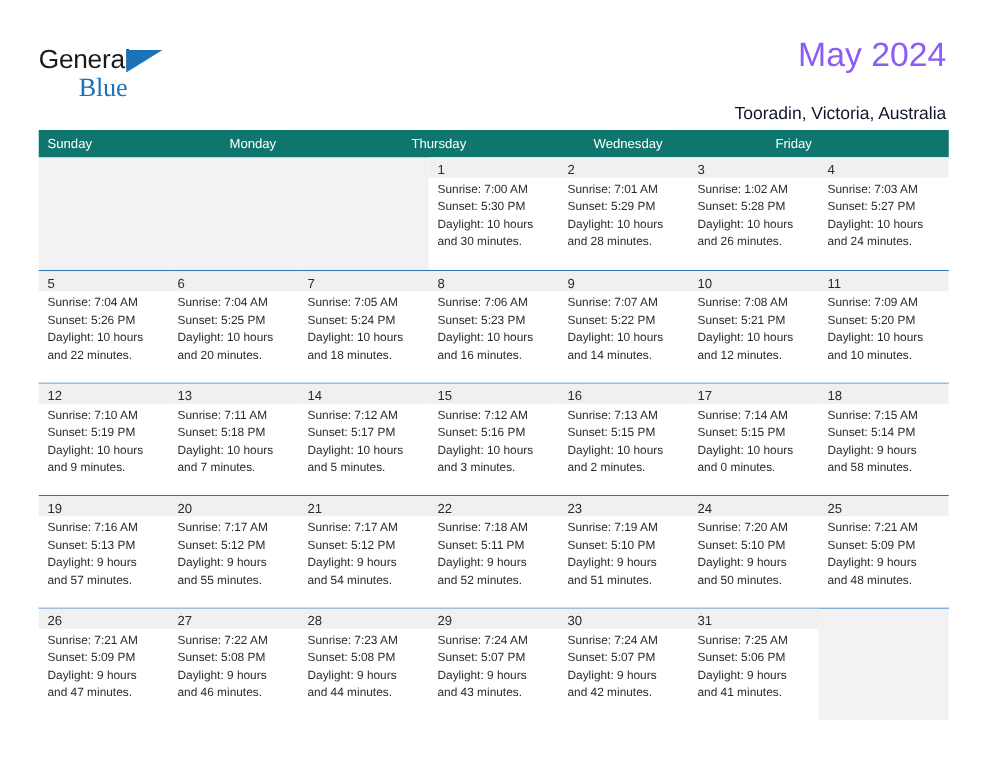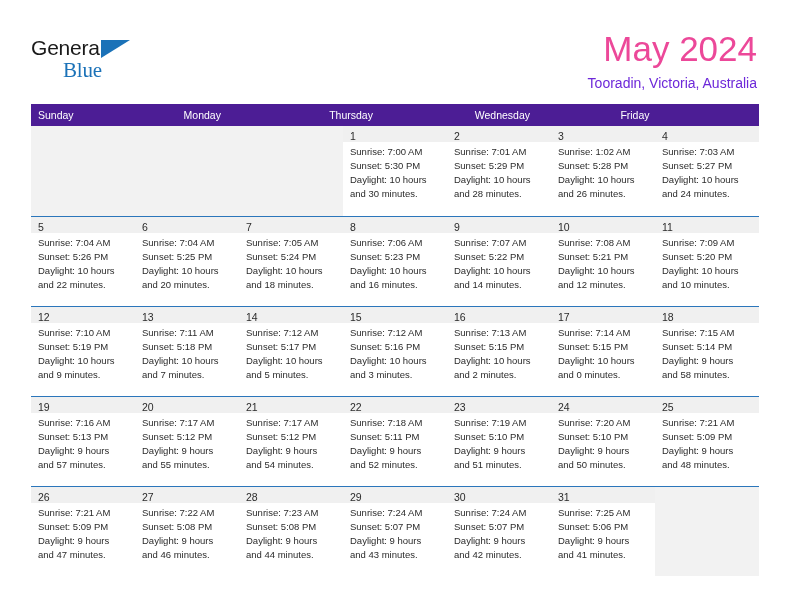--- a/index.html
+++ b/index.html
@@ -64,42 +64,42 @@
     font-family: Liberation Serif, serif;
   }
 
   .title-block {
     position: absolute;
     right: 35px;
     top: 30px;
     text-align: right;
   }
   .cal-title {
-    font-size: 35px;
-    color: #ec4899;
+    font-size: 27px;
+    color: #8b5cf6;
     line-height: 1.08;
     white-space: nowrap;
   }
   .cal-subtitle {
-    margin-top: 7px;
+    margin-top: 23px;
     font-size: 14px;
-    color: #6d28d9;
+    color: #0f172a;
     white-space: nowrap;
   }
 
   
   .calendar {
     position: absolute;
     left: 31px;
     top: 104px;
     width: 728px;
   }
   .weekday-row {
     display: flex;
-    background: #4c1d95;
+    background: #0f766e;
     height: 22px;
   }
   .weekday {
     flex: 1 1 0;
     min-width: 0;
     color: #ffffff;
     font-size: 10.5px;
     line-height: 22px;
     padding-left: 7px;
     box-sizing: border-box;

